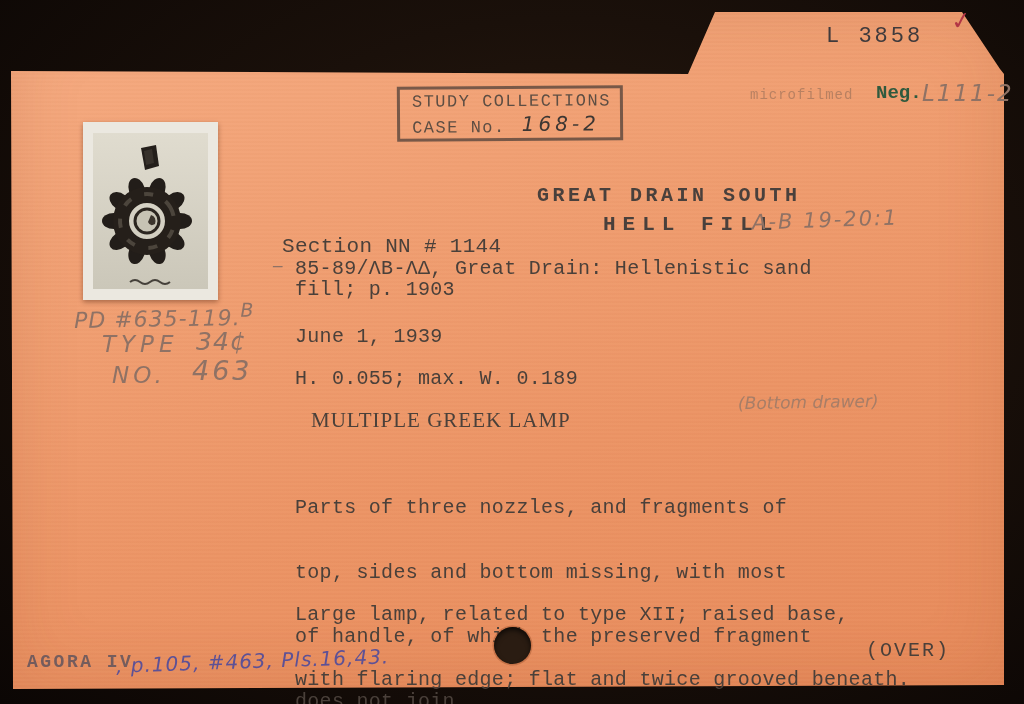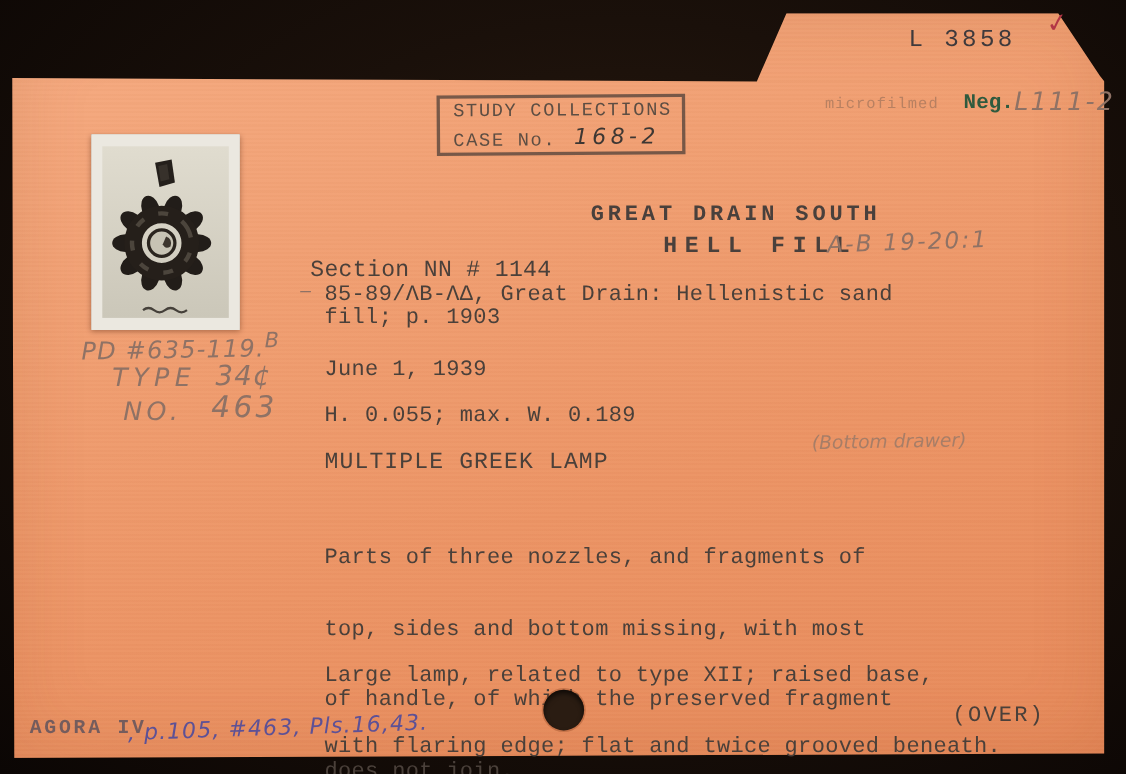--- a/index.html
+++ b/index.html
@@ -100,21 +100,21 @@
   <div class="stamped" style="left:537px;top:184px;font-size:20px;letter-spacing:3.5px;color:#49403c;">GREAT DRAIN SOUTH</div>
   <div class="stamped" style="left:603px;top:213px;font-size:21px;letter-spacing:7px;color:#49403c;">HELL FILL</div>
   <div class="hand pencil" style="left:752px;top:208px;font-size:21px;letter-spacing:2px;transform:rotate(-2deg);">A-B 19-20:1</div>
 
   <div class="hand pencil" style="left:272px;top:254px;font-size:18px;">‒</div>
   <div class="typed" style="left:282px;top:236px;font-size:21px;">Section NN # 1144</div>
   <div class="typed" style="left:295px;top:258px;">85-89/ΛB-ΛΔ, Great Drain: Hellenistic sand</div>
   <div class="typed" style="left:295px;top:279px;">fill; p. 1903</div>
   <div class="typed" style="left:295px;top:326px;">June 1, 1939</div>
   <div class="typed" style="left:295px;top:368px;">H. 0.055; max. W. 0.189</div>
-  <div class="typed" style="left:295px;top:410px;font-size:21px;letter-spacing:1px;">MULTIPLE GREEK LAMP</div>
+  <div class="typed" style="left:311px;top:410px;font-size:21px;letter-spacing:1px;font-family:Liberation Serif, serif;">MULTIPLE GREEK LAMP</div>
 
   <div class="hand" style="left:738px;top:392px;font-size:17px;color:rgba(150,120,104,.8);transform:rotate(-1deg);">(Bottom drawer)</div>
 
   <div class="typed" style="left:295px;top:454px;">
     <div>Parts of three nozzles, and fragments of</div>
     <div>top, sides and bottom missing, with most</div>
     <div>of handle, of which the preserved fragment</div>
     <div>does not join.</div>
   </div>
   <div class="typed" style="left:295px;top:561px;">

